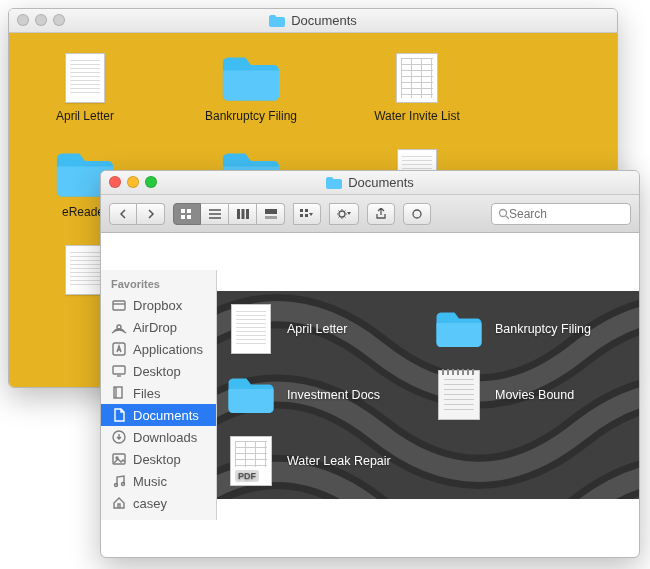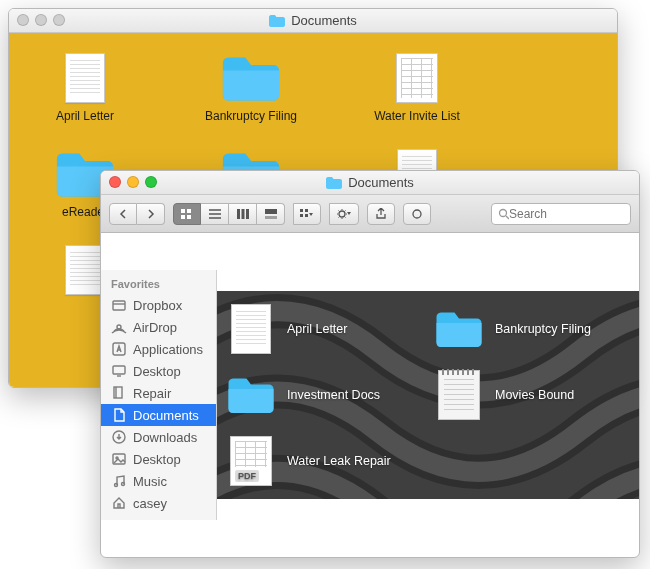--- a/index.html
+++ b/index.html
@@ -296,21 +296,21 @@
             </span>
             <span>Desktop</span>
           </div>
           <div class="sb-item">
             <span class="sb-ico">
               <svg width="16" height="16" viewBox="0 0 16 16">
                 <rect x="3" y="2" width="8" height="11"></rect>
                 <path d="M5 2v11"></path>
               </svg>
             </span>
-            <span>Repair</span>
+            <span>Files</span>
           </div>
           <div class="sb-item selected">
             <span class="sb-ico">
               <svg width="16" height="16" viewBox="0 0 16 16">
                 <path d="M4 2h6l3 3v9H4z"></path>
                 <path d="M10 2v3h3"></path>
               </svg>
             </span>
             <span>Documents</span>
           </div>

